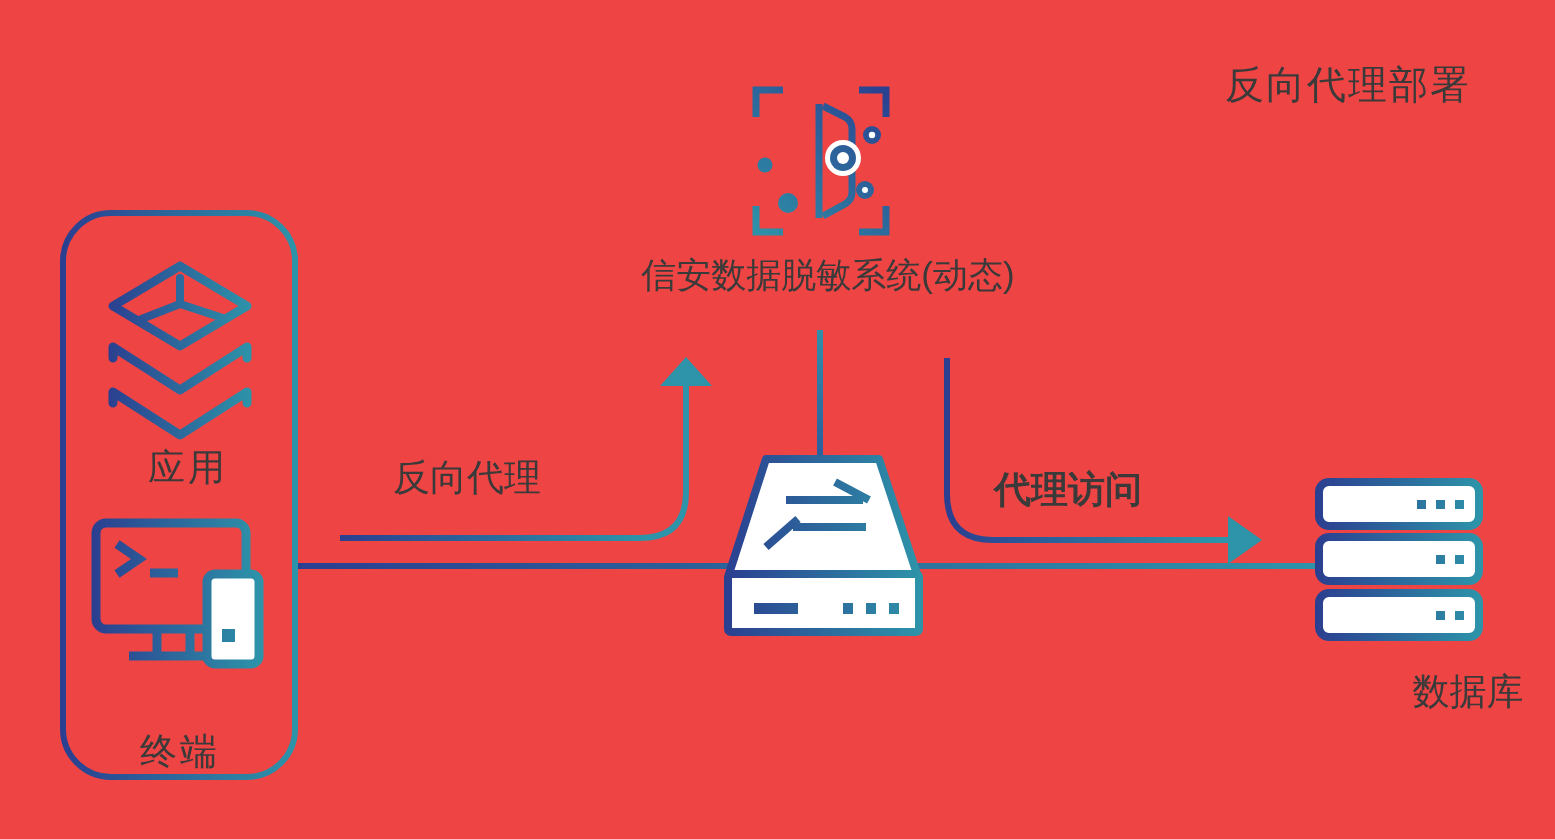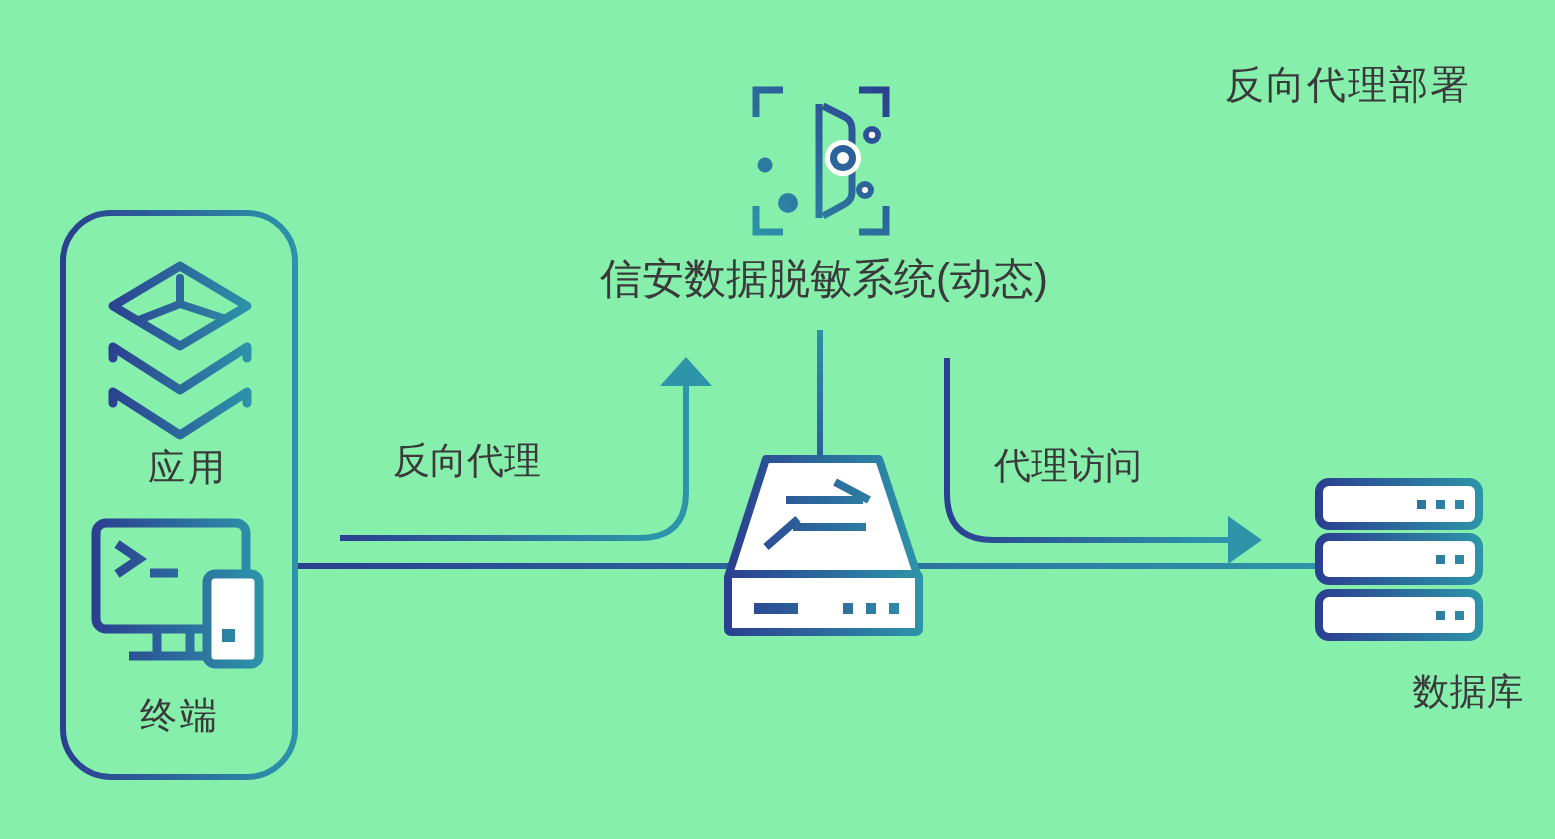--- a/index.html
+++ b/index.html
@@ -1,39 +1,39 @@
 <!DOCTYPE html>
 <html><head>
 <meta charset="utf-8">
 <style>
   html,body{margin:0;padding:0;background:#ffffff;}
   body{font-family:"Liberation Sans", sans-serif;}
   .canvas{
     position:relative;
     width:1555px;height:839px;
-    background:#86efac;
+    background:#ef4444;
     overflow:hidden;
   }
   .canvas > svg{position:absolute;left:0;top:0;}
   .lbl{
     position:absolute;
     color:#3a3a3a;
     font-weight:500;
     text-align:center;
     white-space:nowrap;
     line-height:1.1;
   }
   .lbl-title{left:1198px;top:64px;width:300px;font-size:39px;letter-spacing:2px;}
-  .lbl-masking{left:600px;top:256px;width:400px;font-size:42px;}
+  .lbl-masking{left:628px;top:256px;width:400px;font-size:35px;}
   .lbl-app{left:88px;top:448px;width:200px;font-size:37px;letter-spacing:3px;}
-  .lbl-term{left:80px;top:696px;width:200px;font-size:37px;letter-spacing:3px;}
+  .lbl-term{left:80px;top:732px;width:200px;font-size:37px;letter-spacing:3px;}
   .lbl-switch{left:723px;top:672px;width:210px;font-size:37px;}
   .lbl-db{left:1368px;top:672px;width:200px;font-size:37px;}
-  .lbl-revproxy{left:337px;top:443px;width:260px;font-size:37px;font-family:Liberation Mono, monospace;}
-  .lbl-proxyacc{left:938px;top:446px;width:260px;font-size:37px;}
+  .lbl-revproxy{left:337px;top:458px;width:260px;font-size:37px;}
+  .lbl-proxyacc{left:938px;top:470px;width:260px;font-size:37px;font-weight:bold;}
 </style>
 </head>
 <body>
 
 <div class="canvas">
 
   <svg width="1555" height="839" viewBox="0 0 1555 839">
     <defs>
       <linearGradient id="gBox" gradientUnits="userSpaceOnUse" x1="63" y1="0" x2="297" y2="0">
         <stop offset="0" stop-color="#2b3f90"></stop>

